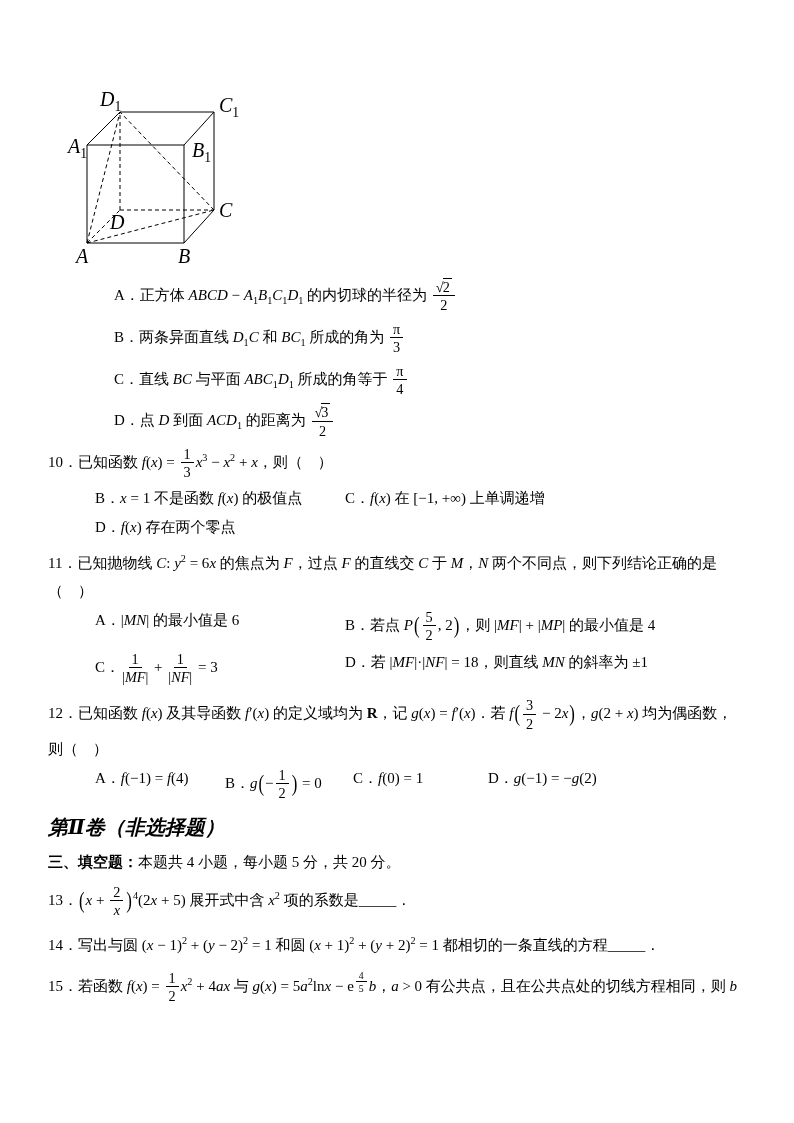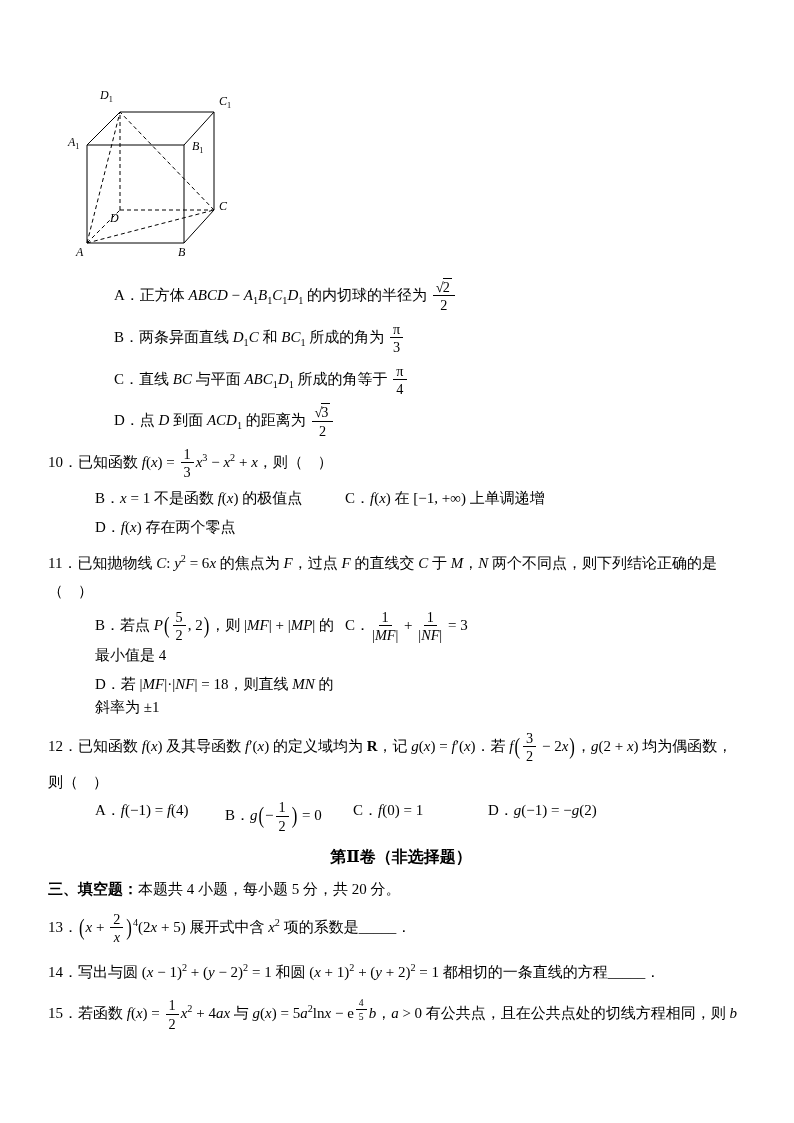--- a/index.html
+++ b/index.html
@@ -20,30 +20,30 @@
   .frac .den{padding-top:1px;text-align:center;}
   
   .sqrt{white-space:nowrap;}
   .sqrt .rad{letter-spacing:-1px;}
   .sqrt .sqbody{border-top:1px solid #000;padding:0 2px 0 0;}
   
   .bigp{display:inline-block;transform:scaleY(1.4);font-size:1.12em;vertical-align:-0.08em;padding:0 1px;}
   
   .figure{position:relative;width:230px;height:172px;margin-left:26px;margin-bottom:12px;}
   .figure svg{position:absolute;left:0;top:0;}
-  .flabel{position:absolute;font-size:12px;line-height:1;white-space:nowrap;}
+  .flabel{position:absolute;font-size:20px;line-height:1;white-space:nowrap;}
   
   .grid2{display:grid;grid-template-columns:250px auto;justify-content:start;row-gap:7px;margin-left:47px;margin-bottom:12px;}
   .optrow{display:flex;margin-left:47px;margin-bottom:12px;align-items:flex-start;}
   .optrow .o1{width:130px;}
   .optrow .o2{width:128px;}
   .optrow .o3{width:135px;}
   .q9opt{margin-left:66px;margin-bottom:7px;}
   .stem{margin-bottom:6px;}
-  .title2{text-align:center;font-weight:bold;font-size:16px;margin:12px 0 10px 0;line-height:1.4;}
+  .title2{font-weight:bold;font-size:20px;margin:12px 0 10px 0;line-height:1.4;font-style:italic;}
   .mb10{margin-bottom:10px;}
   .mb14{margin-bottom:14px;}
   .mt6{margin-top:6px;}
 </style>
 </head>
 <body>
 
 <div class="content">
 
   <div class="figure">
@@ -104,20 +104,21 @@
       </span><i>x</i><sup>3</sup> − <i>x</i><sup>2</sup> + <i>x</i>，则（　）</div>
   <div class="grid2">
     <div class="line">B．<i>x</i> = 1 不是函数 <i>f</i>(<i>x</i>) 的极值点</div>
     <div class="line">C．<i>f</i>(<i>x</i>) 在 [−1, +∞) 上单调递增</div>
     <div class="line">D．<i>f</i>(<i>x</i>) 存在两个零点</div>
   </div>
 
   <div class="line stem">11．已知抛物线 <i>C</i>: <i>y</i><sup>2</sup> = 6<i>x</i> 的焦点为 <i>F</i>，过点 <i>F</i> 的直线交 <i>C</i> 于 <i>M</i>，<i>N</i> 两个不同点，则下列结论正确的是</div>
   <div class="line stem">（　）</div>
   <div class="grid2">
+    <div class="line">A．|<i>MN</i>| 的最小值是 6</div>
     <div class="line">B．若点 <i>P</i><span class="bigp">(</span><span class="frac">
           <span class="num">5</span>
           <span class="den">2</span>
         </span>, 2<span class="bigp">)</span>，则 |<i>MF</i>| + |<i>MP</i>| 的最小值是 4</div>
     <div class="line">C．<span class="frac">
           <span class="num">1</span>
           <span class="den">|<i>MF</i>|</span>
         </span> + <span class="frac">
           <span class="num">1</span>
           <span class="den">|<i>NF</i>|</span>

